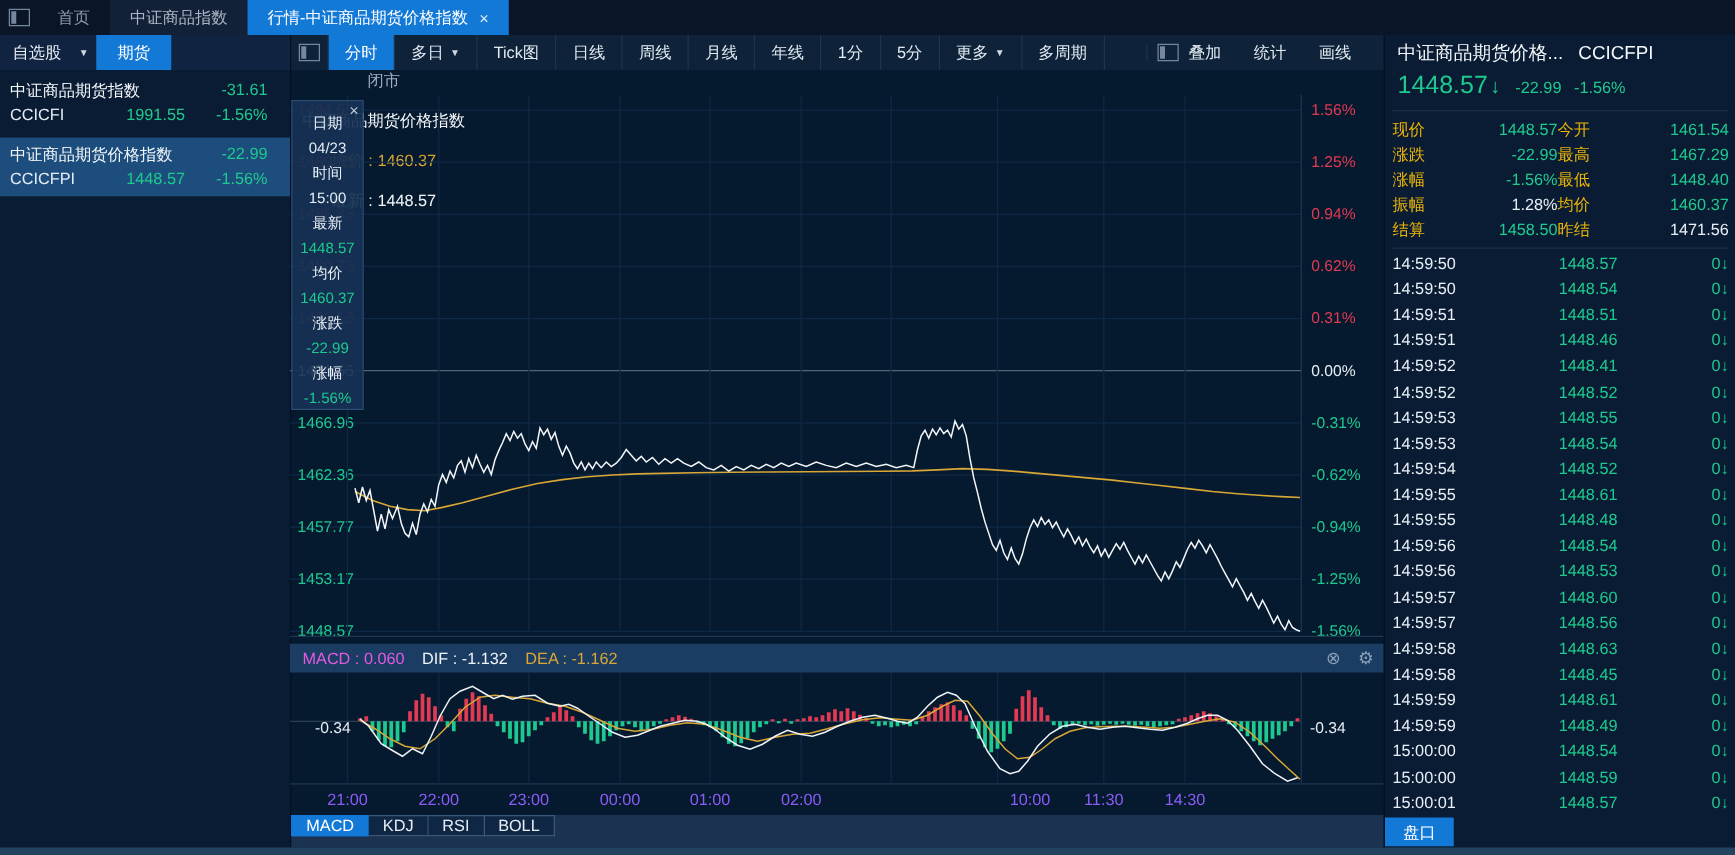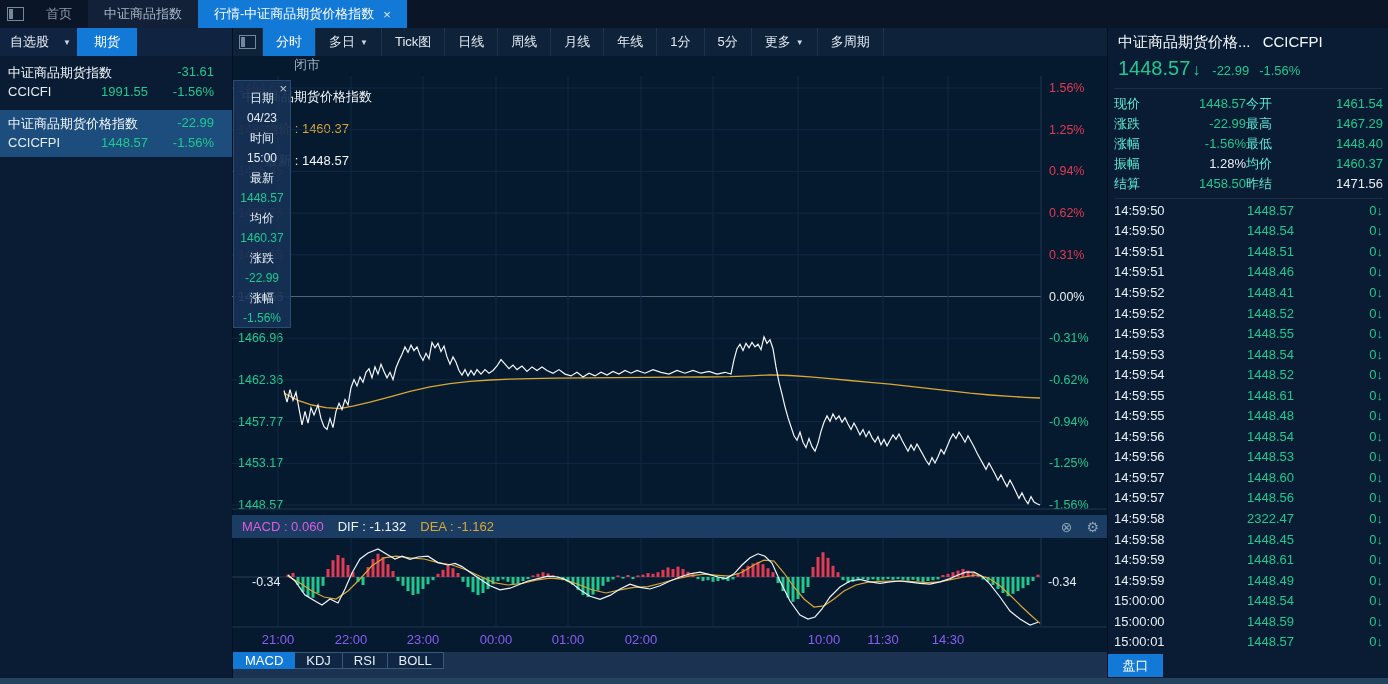--- a/index.html
+++ b/index.html
@@ -65,21 +65,21 @@
 
   
   #quote-panel{position:absolute;left:1107px;top:28px;width:252px;bottom:6px;background:#0a1c33;border-left:1px solid #03101f;}
   #q-title{position:absolute;left:10px;top:5px;font-size:15px;color:#f4f8fc;white-space:nowrap;}
   #q-priceline{position:absolute;left:10px;top:29px;display:flex;align-items:baseline;white-space:nowrap;}
   #q-price{font-size:20px;color:#1ec98f;}
   #q-arrow{font-size:16px;font-weight:bold;color:#1ec98f;margin-left:2px;}
   #q-change{font-size:13px;color:#1ec98f;margin-left:12px;}
   #q-pct{font-size:13px;color:#1ec98f;margin-left:10px;}
   #q-stats{position:absolute;left:6px;top:60px;width:269px;border-top:1px solid rgba(255,255,255,0.08);border-bottom:1px solid rgba(255,255,255,0.08);padding:5px 0 4px 0;display:grid;grid-template-columns:40px 92px 44px 93px;}
-  .qs-label{color:#5eead4;height:20px;line-height:20px;font-size:13px;}
+  .qs-label{color:#eab308;height:20px;line-height:20px;font-size:13px;}
   .qs-value{height:20px;line-height:20px;font-size:13px;text-align:right;}
   #trades{position:absolute;left:6px;top:172px;width:269px;}
   .trade-row{height:20.55px;display:flex;align-items:center;font-size:13px;}
   .tr-time{width:70px;color:#e8eef5;}
   .tr-price{width:110px;text-align:right;color:#1ec98f;}
   .tr-qty{flex:1;text-align:right;color:#1ec98f;}
   .tr-qty .dn{font-weight:bold;}
   #depth-btn{position:absolute;left:1108px;top:654px;width:55px;height:23px;background:#1379d6;color:#fff;display:flex;align-items:center;justify-content:center;font-size:13px;}
 
   #bottom-strip{position:absolute;left:0;bottom:0;width:1388px;height:6px;background:#24435f;}
@@ -167,20 +167,28 @@
         <div class="tb-btn">
           <span>5分</span>
         </div>
         <div class="tb-btn">
           <span>更多</span>
           <span class="caret">▼</span>
         </div>
         <div class="tb-btn">
           <span>多周期</span>
         </div>
+      </div>
+    <div id="tb-right">
+      <div class="tb-collapse" style="border-right:none;border-left:1px solid #1d3350;width:34px;">
+        <span class="panel-icon"></span>
+      </div>
+    <span class="tb-link">叠加</span>
+        <span class="tb-link">统计</span>
+        <span class="tb-link">画线</span>
       </div>
   </div>
 
   <div id="chart-col"></div>
   <div id="status-line">
     <span class="st-state">闭市</span>
     <span class="st-name">中证商品期货价格指数</span>
     <span class="st-avg">均价 : 1460.37</span>
     <span class="st-last">最新 : 1448.57</span>
   </div>
@@ -555,21 +563,21 @@
           <span class="tr-price">1448.60</span>
           <span class="tr-qty">0<span class="dn">↓</span></span>
         </div>
         <div class="trade-row">
           <span class="tr-time">14:59:57</span>
           <span class="tr-price">1448.56</span>
           <span class="tr-qty">0<span class="dn">↓</span></span>
         </div>
         <div class="trade-row">
           <span class="tr-time">14:59:58</span>
-          <span class="tr-price">2322.47</span>
+          <span class="tr-price">1448.63</span>
           <span class="tr-qty">0<span class="dn">↓</span></span>
         </div>
         <div class="trade-row">
           <span class="tr-time">14:59:58</span>
           <span class="tr-price">1448.45</span>
           <span class="tr-qty">0<span class="dn">↓</span></span>
         </div>
         <div class="trade-row">
           <span class="tr-time">14:59:59</span>
           <span class="tr-price">1448.61</span>

